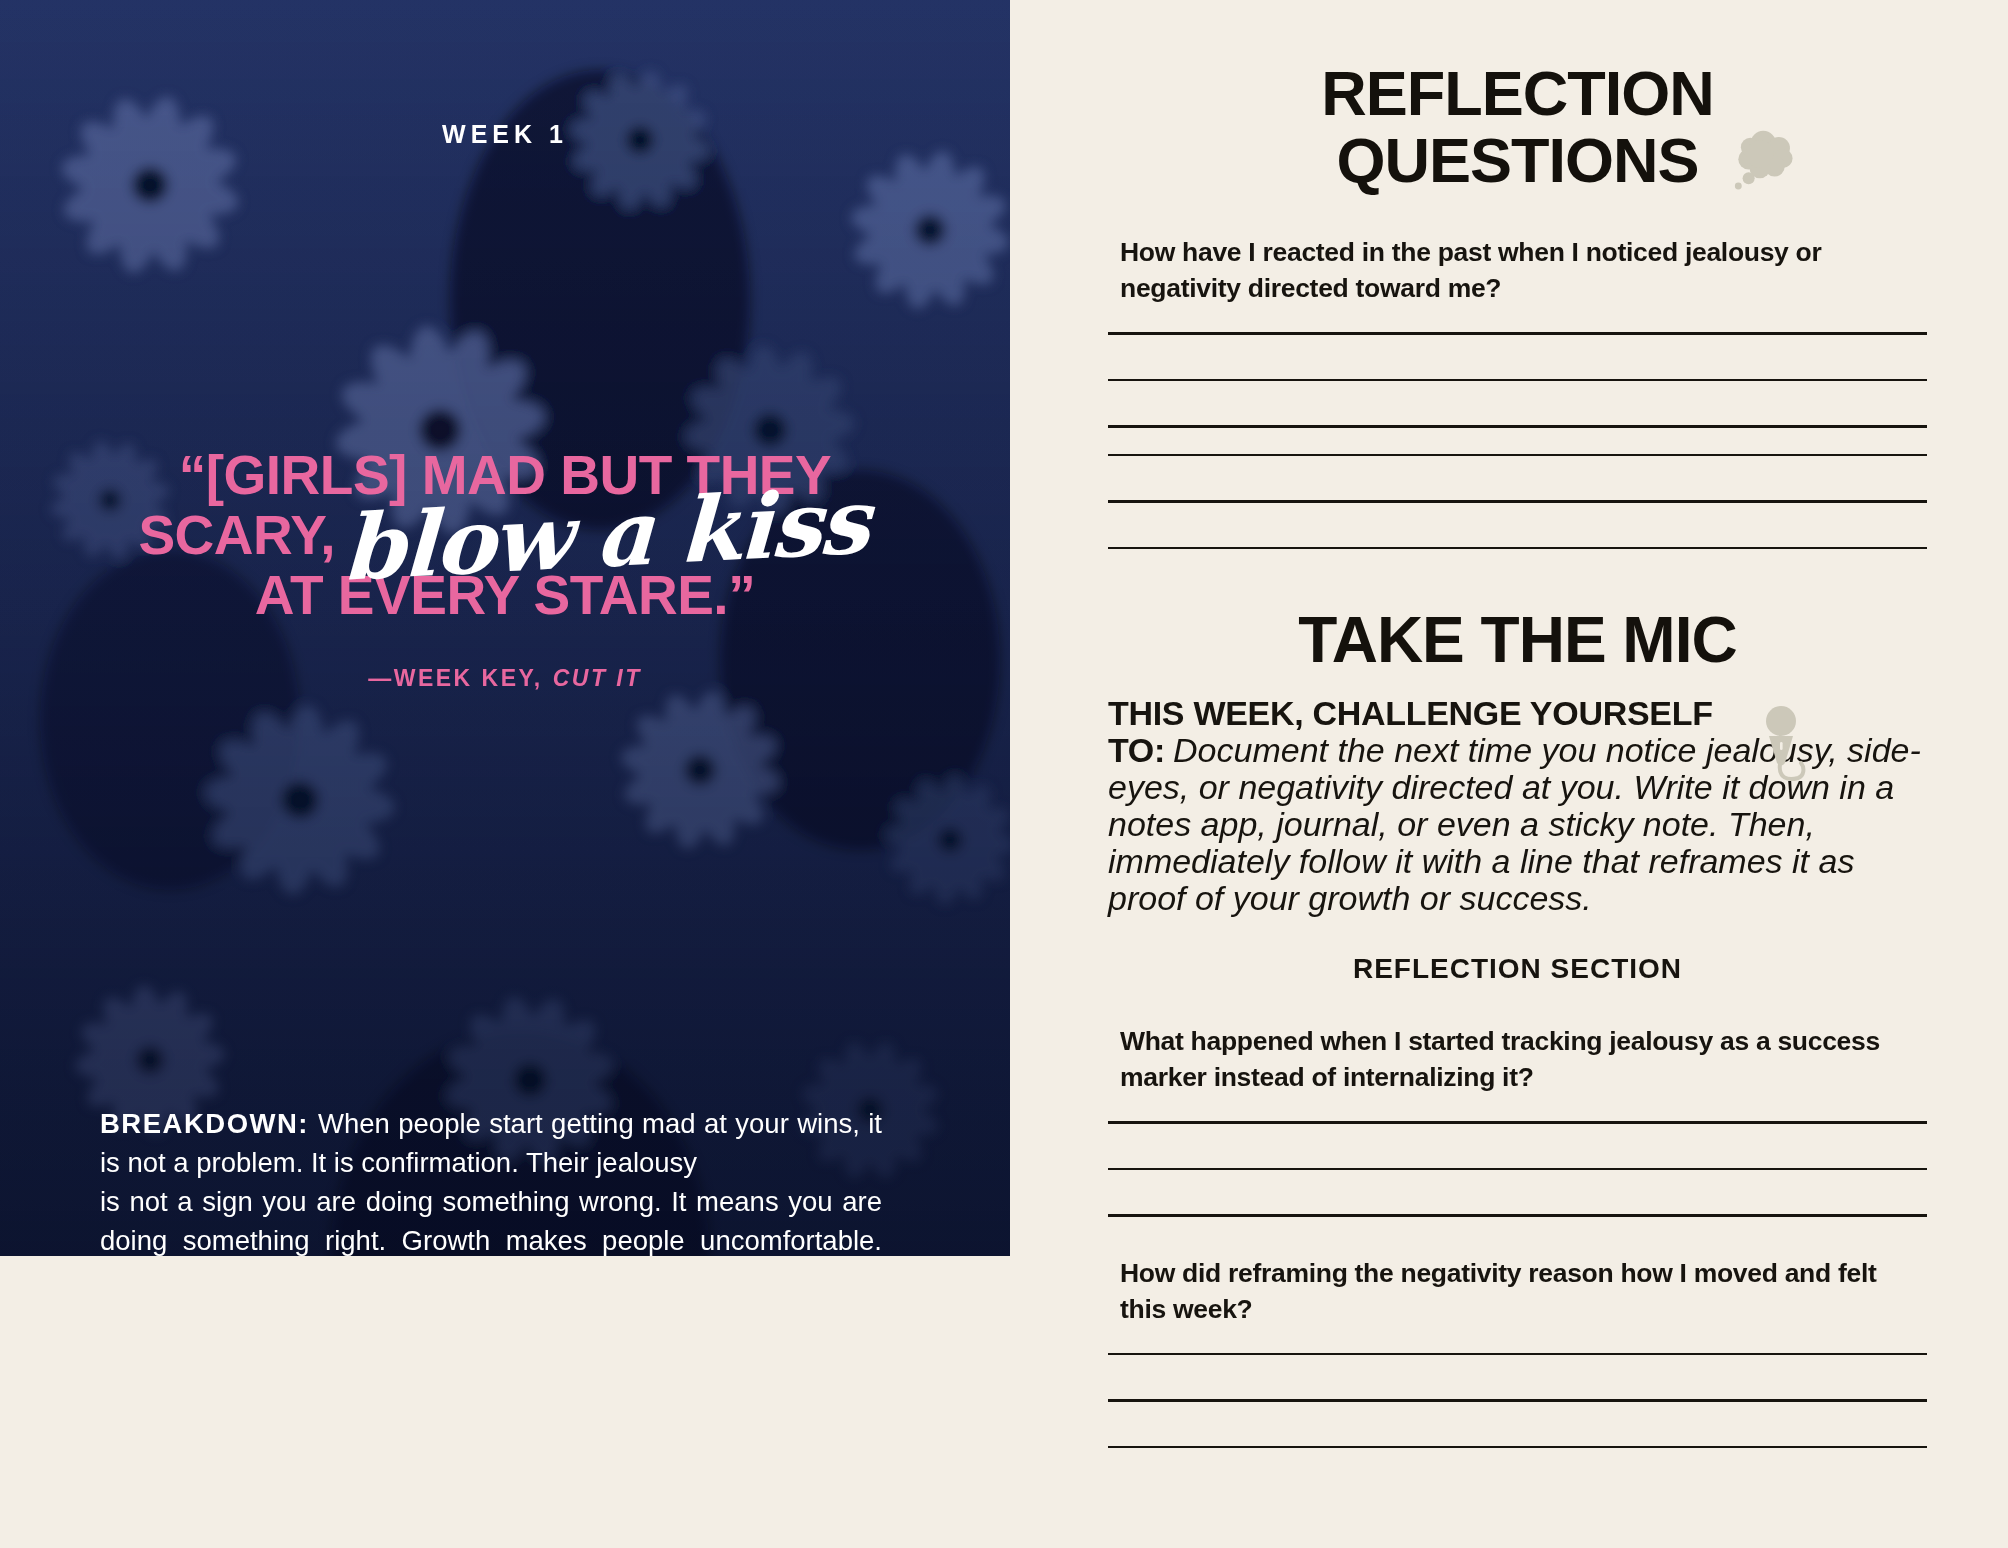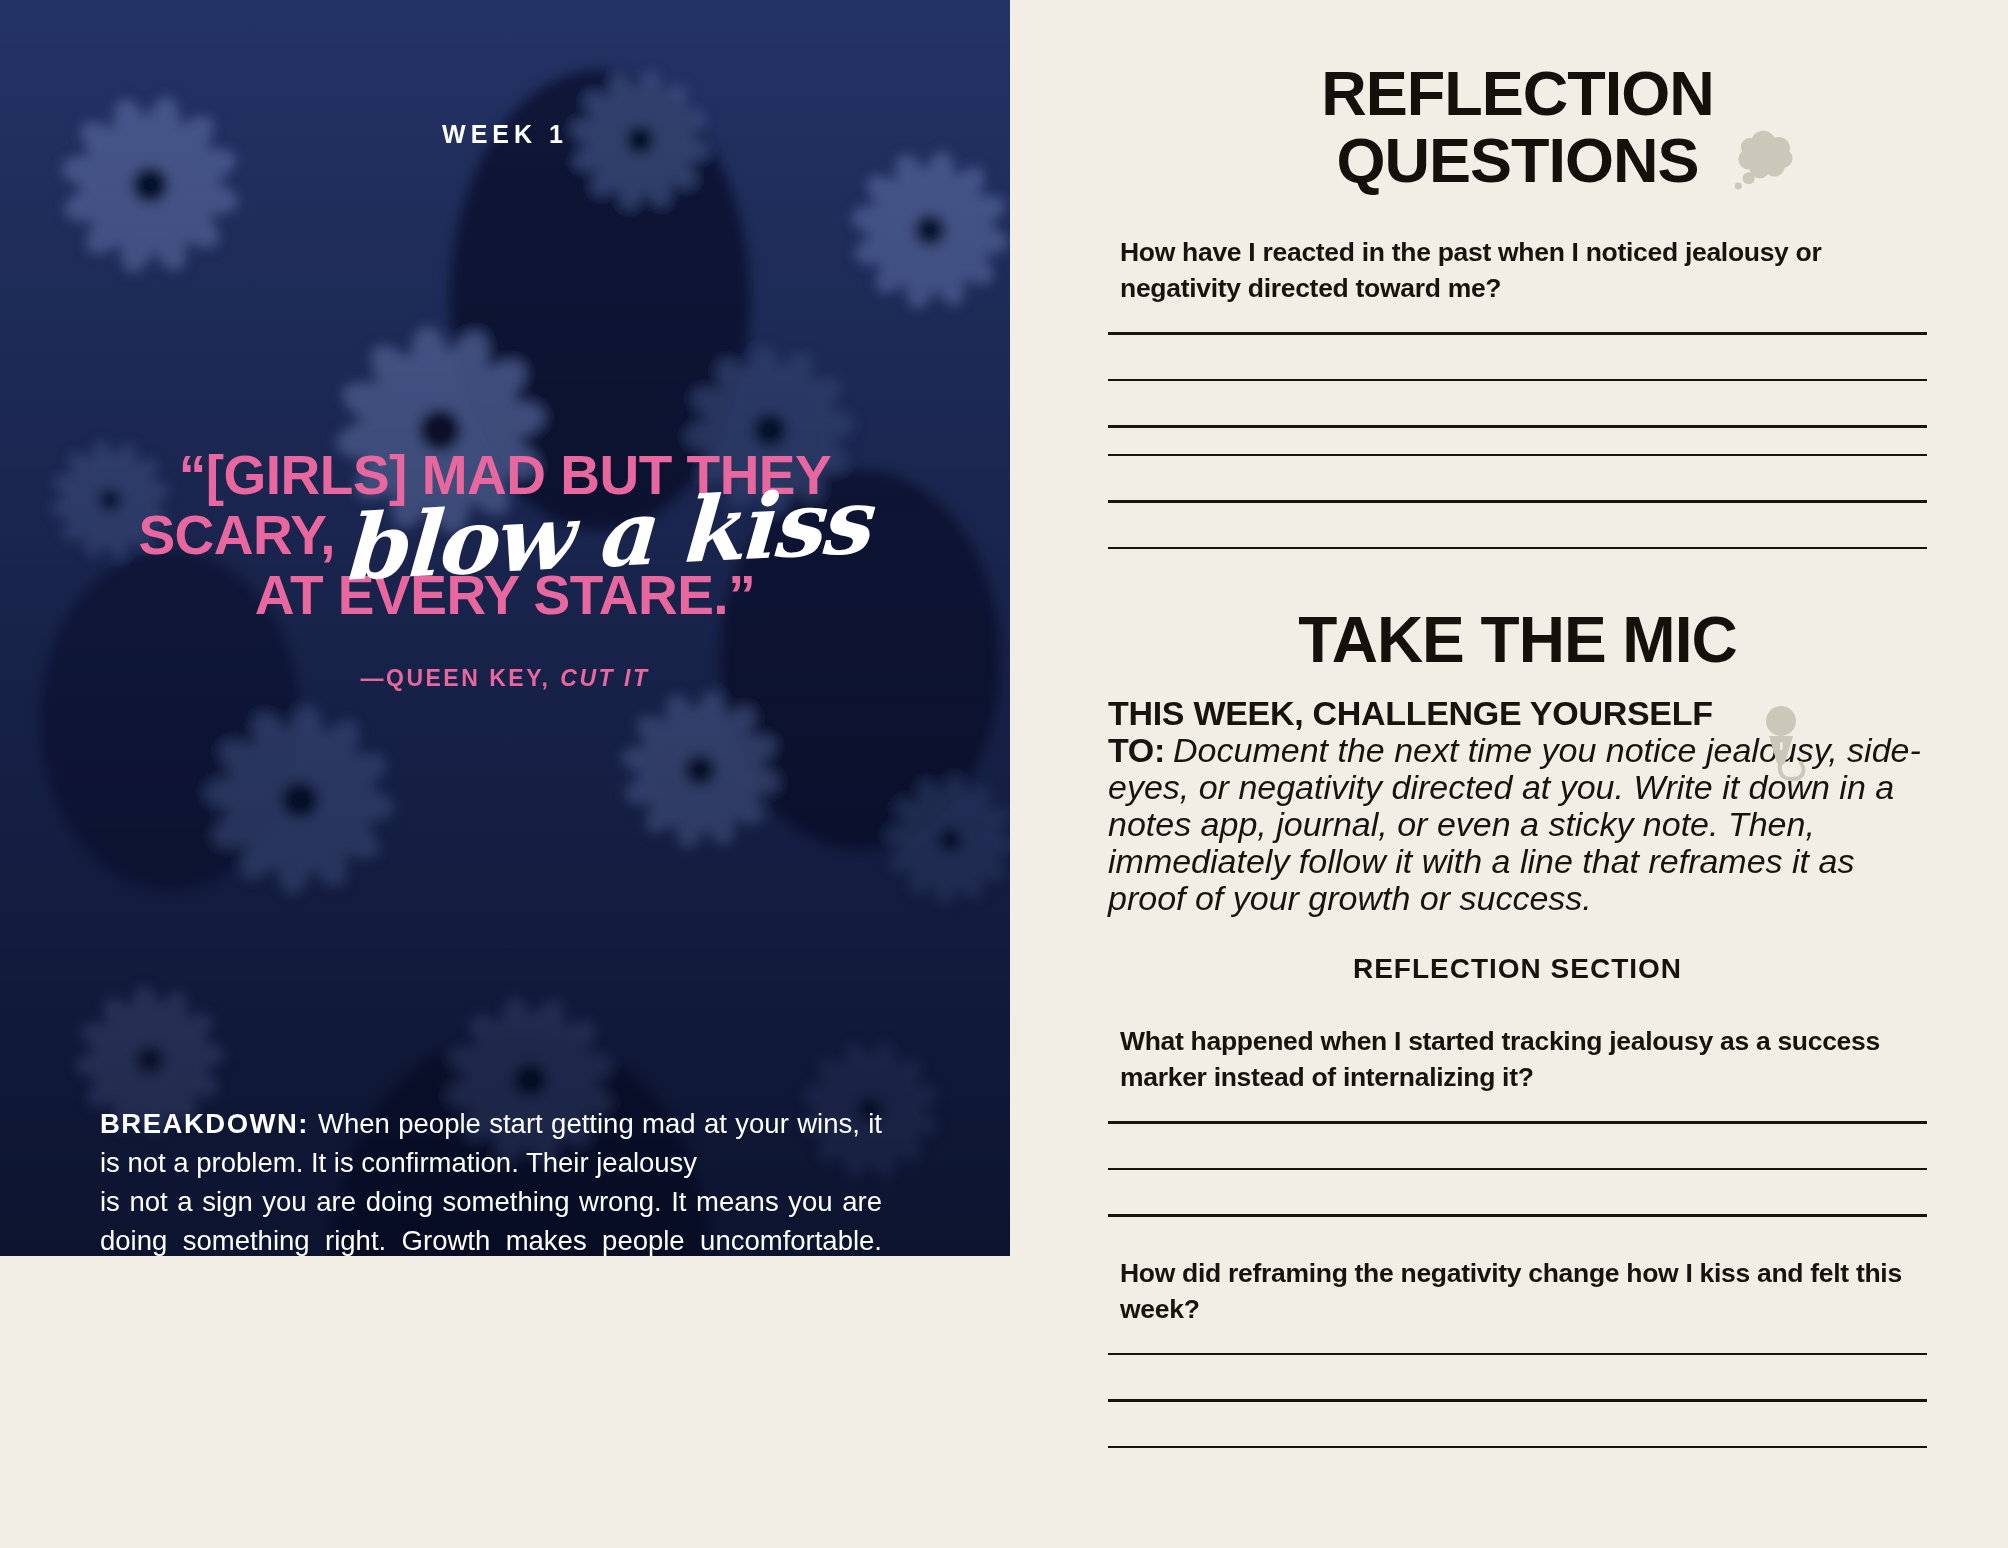--- a/index.html
+++ b/index.html
@@ -151,21 +151,21 @@
   </svg>
   <div class="shade"></div>
 
   <div class="left-content">
     <div class="week-label">WEEK 1</div>
 
     <div class="quote-block">
       <div class="quote-line">“[GIRLS] MAD BUT THEY</div>
       <div class="quote-line"><span>SCARY,</span><span class="script">blow a kiss</span></div>
       <div class="quote-line">AT EVERY STARE.”</div>
-      <div class="attribution"><span>—QUEEN KEY,</span><span class="work">CUT IT</span></div>
+      <div class="attribution"><span>—WEEK KEY,</span><span class="work">CUT IT</span></div>
     </div>
 
     <p class="breakdown"><span class="bd-label">BREAKDOWN:</span><span class="bd-text">When people start getting mad at your wins, it is not a problem. It is confirmation. Their jealousy
 is not a sign you are doing something wrong. It means you are doing something right. Growth makes people uncomfortable. When you move, shine, and elevate differently, not everyone will clap. Some will stare. Some will whisper. Some will get mad because you remind them of everything they gave up on. You could dim your light, or you could see their envy for what it is—applause with a bad attitude. Blow them a kiss. Not because you care, but because you are above the noise. This is Frame the Narrative in action. Let them be mad. You have blessings to catch.</span></p>
   </div>
 </div>
 
 <div class="right-page">
 
   <h1 class="rq-title">
@@ -220,20 +220,20 @@
 
   <h3 class="reflection-heading">REFLECTION SECTION</h3>
 
   <div class="question q3">What happened when I started tracking jealousy as a success marker instead of internalizing it?</div>
   <div class="rules">
     <div class="rule"></div>
     <div class="rule"></div>
     <div class="rule"></div>
   </div>
 
-  <div class="question q4">How did reframing the negativity change how I kiss and felt this week?</div>
+  <div class="question q4">How did reframing the negativity reason how I moved and felt this week?</div>
   <div class="rules">
     <div class="rule"></div>
     <div class="rule"></div>
     <div class="rule"></div>
   </div>
 
 </div>
 
 </body></html>

